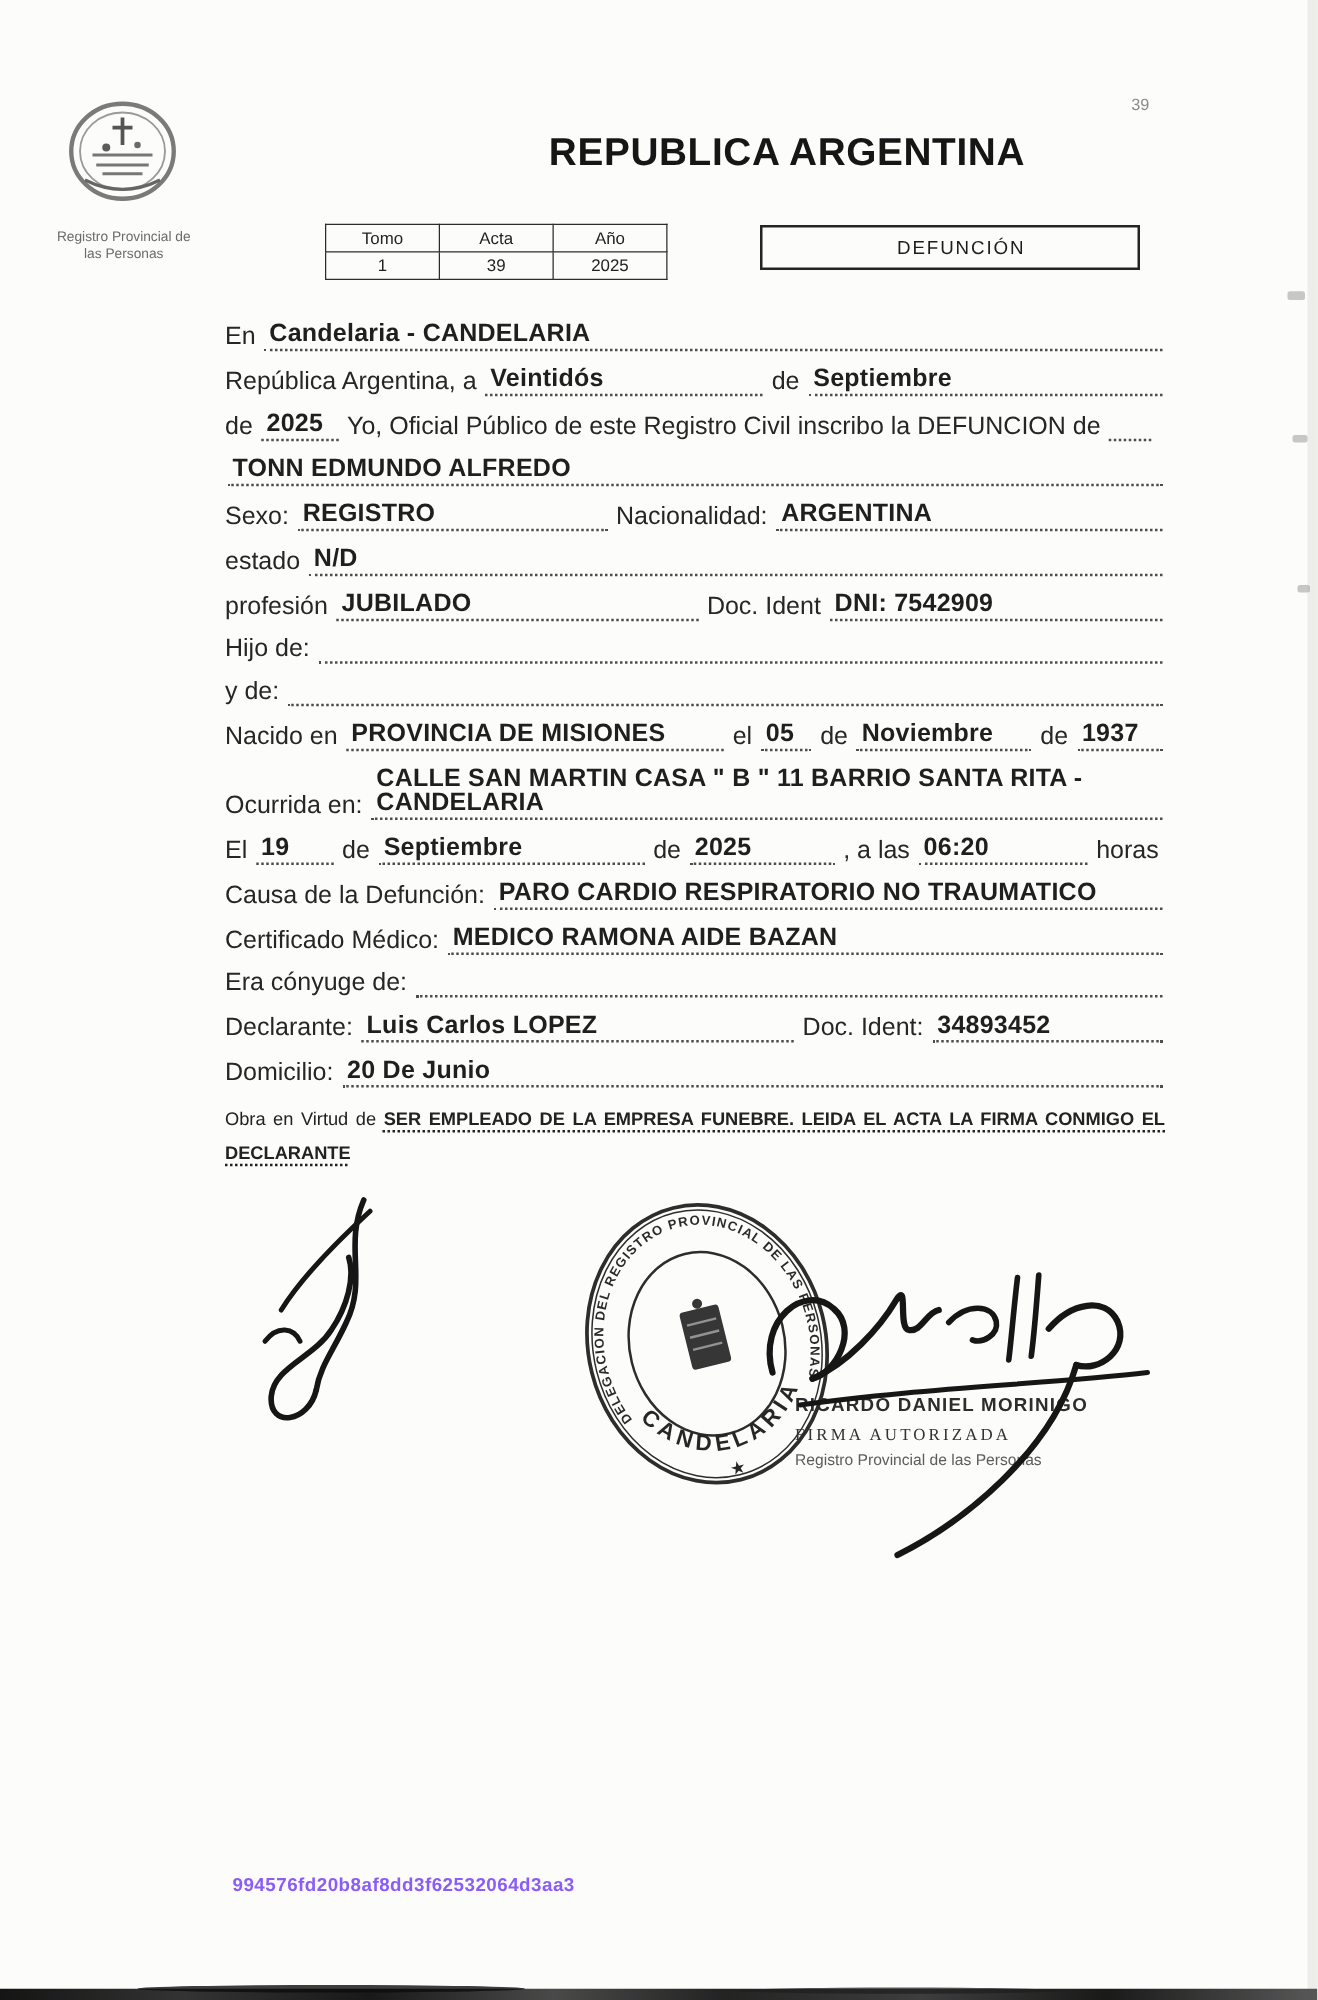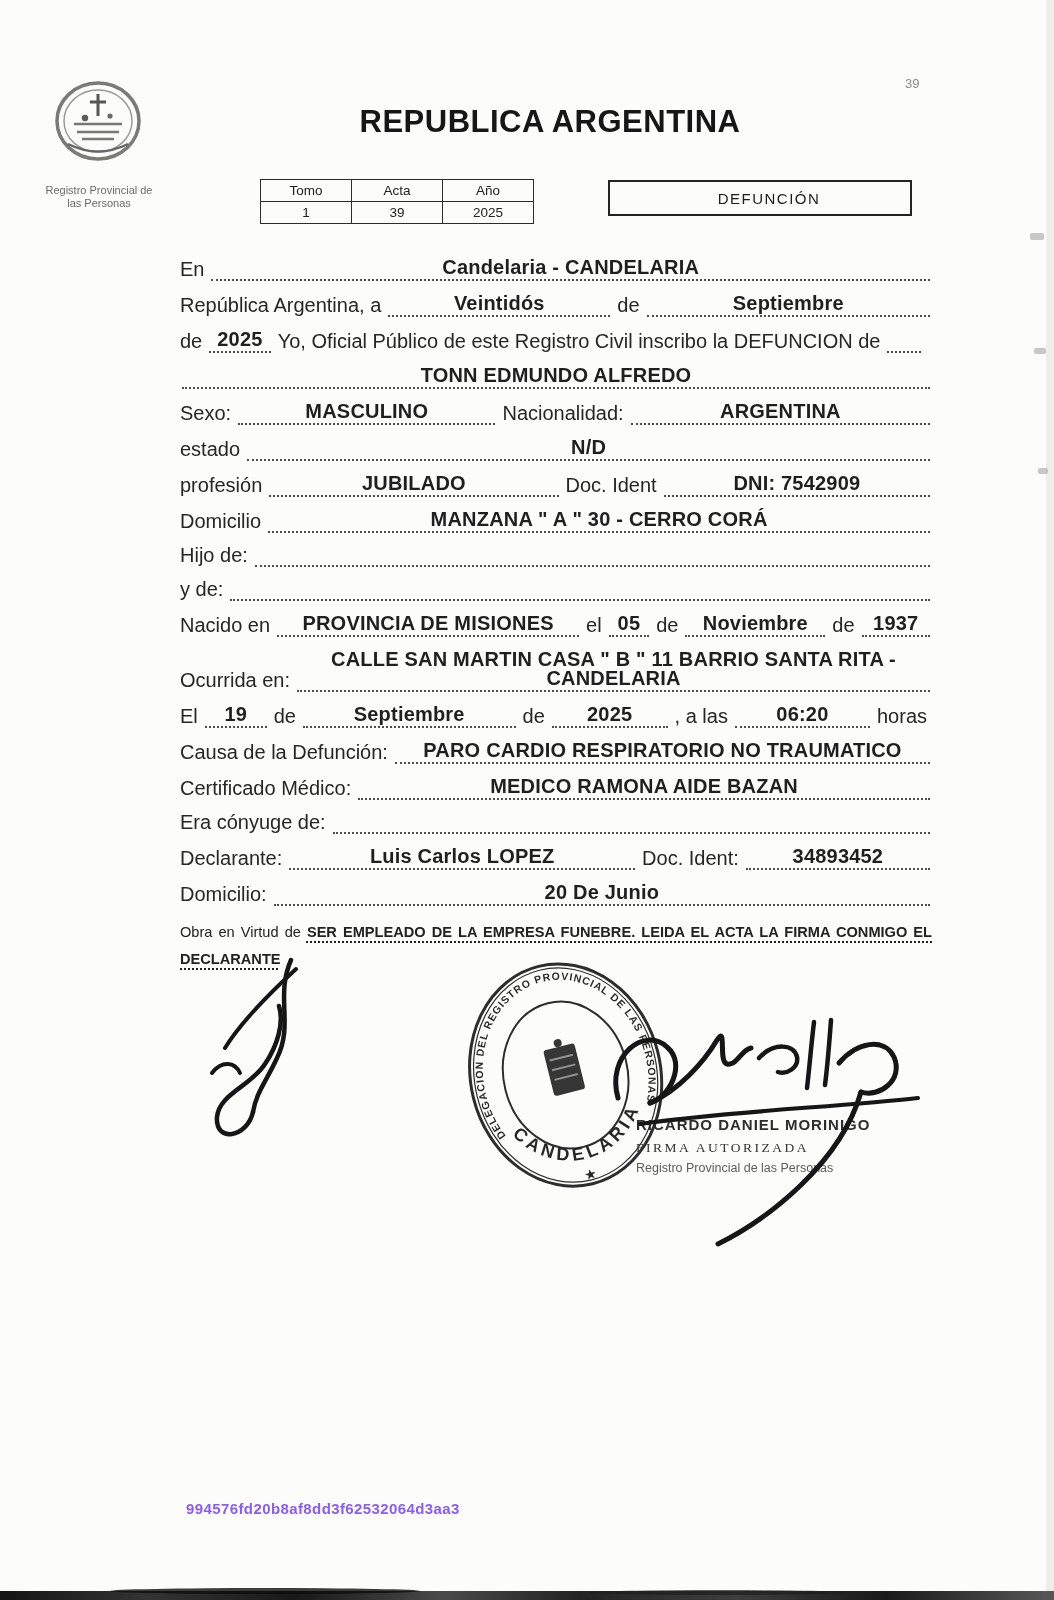--- a/index.html
+++ b/index.html
@@ -10,35 +10,35 @@
     background:#fcfcfb;
     font-family:"Liberation Sans", sans-serif;
     color:#1f1f1f;
     overflow:hidden;
   }
   
   .page-num{position:absolute;left:905px;top:76px;font-size:13px;color:#8a8a86;}
   .logo{position:absolute;left:52px;top:80px;width:92px;height:88px;filter:blur(.3px);}
   .logo-caption{position:absolute;left:28px;top:184px;width:142px;text-align:center;
     font-size:11px;line-height:13px;color:#6b6b68;}
-  .title{position:absolute;left:280px;top:104px;width:540px;margin:0;text-align:center;
+  .title{position:absolute;left:280px;top:104px;width:540px;margin:0;text-align:right;
     font-size:31px;font-weight:bold;letter-spacing:.5px;color:#161616;}
   .ref-table{position:absolute;left:260px;top:179px;border-collapse:collapse;
     font-size:13.5px;color:#222;}
   .ref-table td{border:1.5px solid #2c2c2c;text-align:center;padding:1px 4px;
     width:82px;height:19px;}
   .doc-type-box{position:absolute;left:608px;top:180px;width:282px;height:32px;
     border:2px solid #242424;display:flex;align-items:center;justify-content:center;
     font-size:15px;letter-spacing:1.5px;color:#1c1c1c;padding-left:18px;}
   
   .form{position:absolute;left:180px;top:258px;width:752px;}
   .frow{display:flex;align-items:flex-end;margin-bottom:13px;font-size:20px;line-height:19px;}
   .lbl{white-space:pre;padding:0 5px 2px 5px;color:#262626;}
   .frow > .lbl:first-child{padding-left:0;}
-  .fld{border-bottom:2px dotted #4d4d4d;text-align:center;min-width:26px;
+  .fld{border-bottom:2px dotted #4d4d4d;min-width:26px;
     margin:0 2px;padding:0 4px 2px 4px;flex-grow:1;}
   .val{font-weight:bold;letter-spacing:.2px;}
   .obra{margin:4px 0 0 0;font-size:14.6px;line-height:27px;text-align:justify;color:#222;}
   .obra-strong{font-weight:bold;text-decoration:underline;text-decoration-style:dotted;
     text-decoration-thickness:2px;text-underline-offset:4px;}
   
   .sig-left{position:absolute;left:195px;top:952px;width:150px;height:200px;z-index:3;}
   .stamp{position:absolute;left:466px;top:958px;width:200px;height:237px;
     transform:rotate(-14deg);opacity:.92;z-index:2;}
   .ring-text{font-size:10.5px;font-weight:bold;letter-spacing:1px;fill:#181818;
@@ -128,37 +128,33 @@
           <span class="lbl">de</span>
           <span class="fld" style="flex-grow: 0.3;"><span class="val">2025</span></span>
           <span class="lbl">Yo, Oficial Público de este Registro Civil inscribo la DEFUNCION de</span>
           <span class="fld" style="flex-grow: 0.5;"><span class="val"></span></span>
         </div>
         <div class="frow">
           <span class="fld" style="flex-grow: 1;"><span class="val">TONN EDMUNDO ALFREDO</span></span>
         </div>
         <div class="frow">
           <span class="lbl">Sexo:</span>
-          <span class="fld" style="flex-grow: 1;"><span class="val">MASCULINO</span></span>
+          <span class="fld" style="flex-grow: 1;"><span class="val">REGISTRO</span></span>
           <span class="lbl">Nacionalidad:</span>
           <span class="fld" style="flex-grow: 1.35;"><span class="val">ARGENTINA</span></span>
         </div>
         <div class="frow">
           <span class="lbl">estado</span>
           <span class="fld" style="flex-grow: 1;"><span class="val">N/D</span></span>
         </div>
         <div class="frow">
           <span class="lbl">profesión</span>
           <span class="fld" style="flex-grow: 1.35;"><span class="val">JUBILADO</span></span>
           <span class="lbl">Doc. Ident</span>
           <span class="fld" style="flex-grow: 1;"><span class="val">DNI: 7542909</span></span>
-        </div>
-        <div class="frow">
-          <span class="lbl">Domicilio</span>
-          <span class="fld" style="flex-grow: 1;"><span class="val">MANZANA " A " 30 - CERRO CORÁ</span></span>
         </div>
         <div class="frow">
           <span class="lbl">Hijo de:</span>
           <span class="fld" style="flex-grow: 1;"><span class="val"></span></span>
         </div>
         <div class="frow">
           <span class="lbl">y de:</span>
           <span class="fld" style="flex-grow: 1;"><span class="val"></span></span>
         </div>
         <div class="frow">

